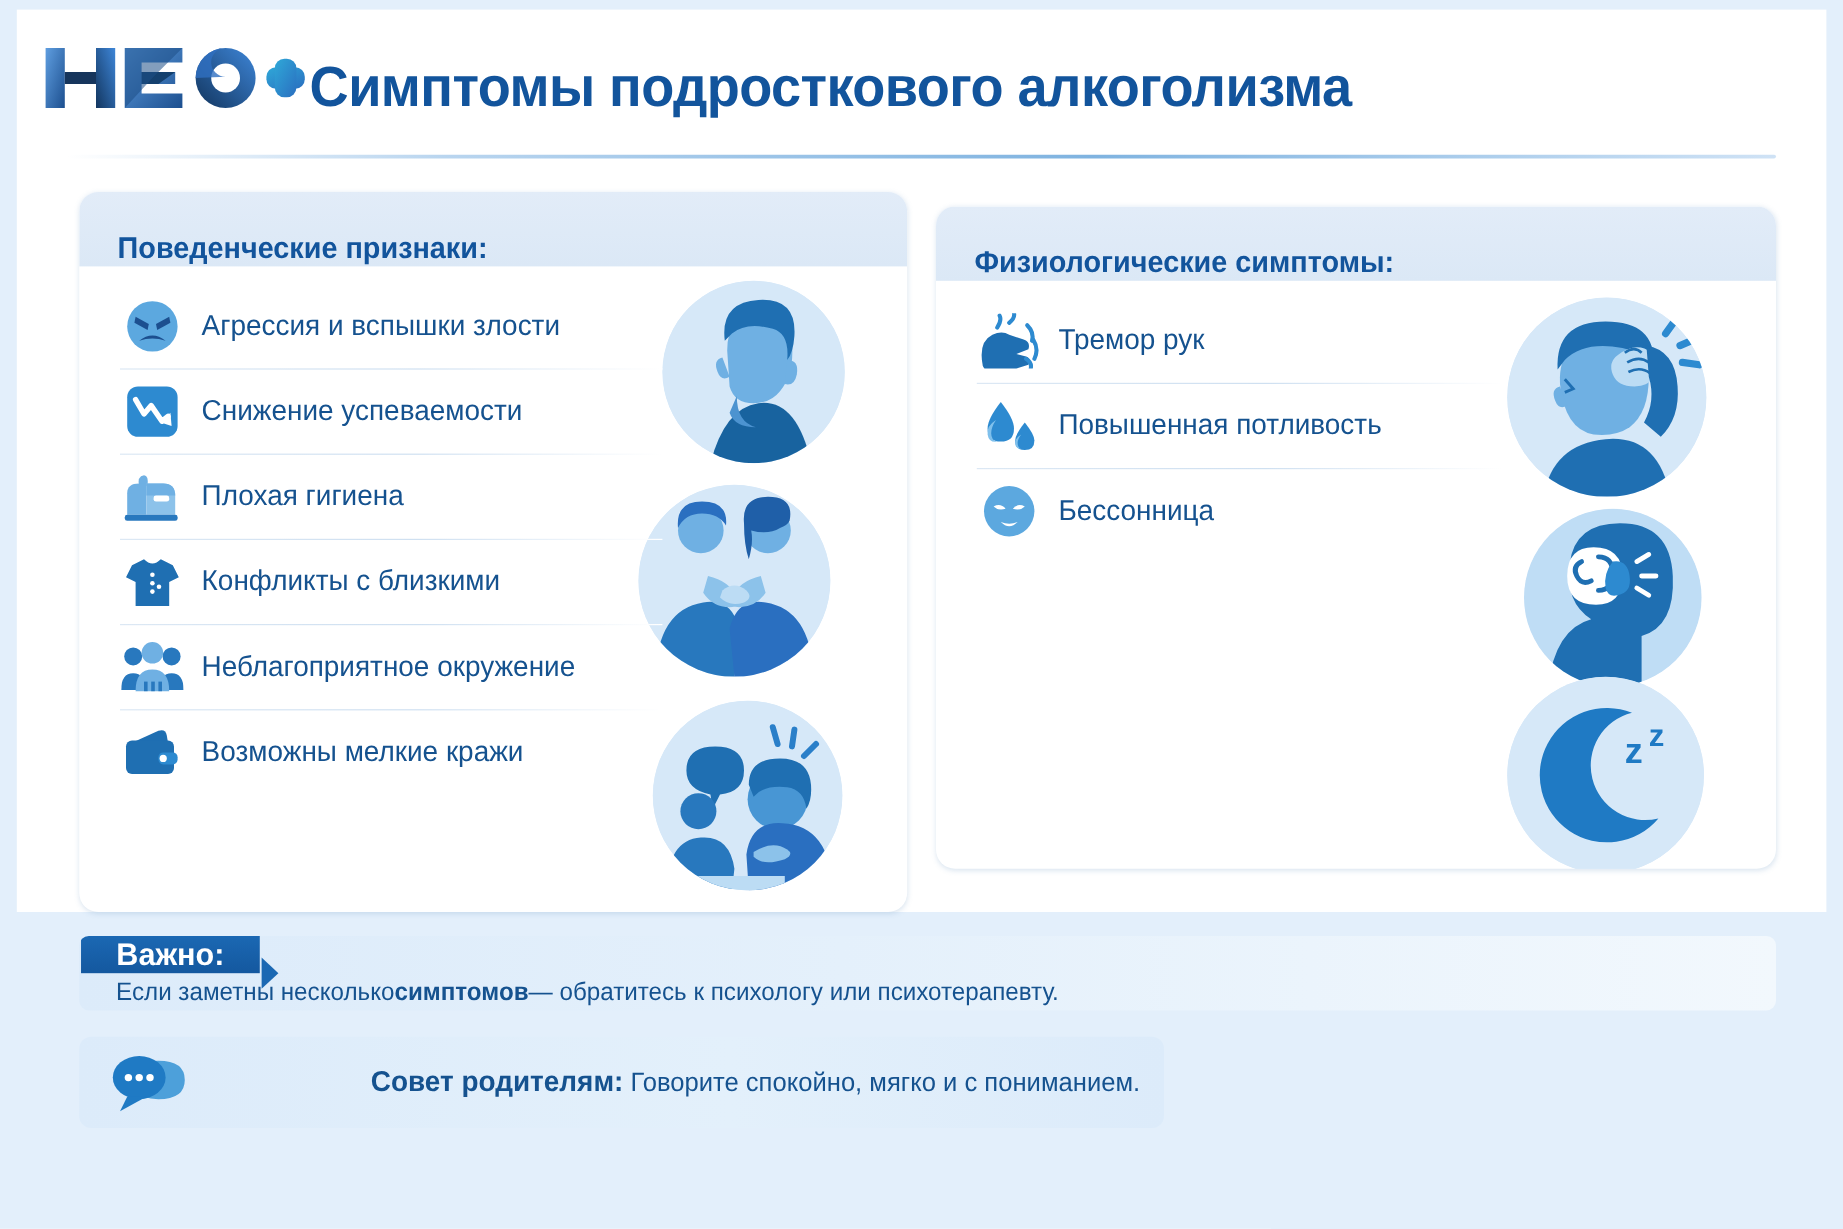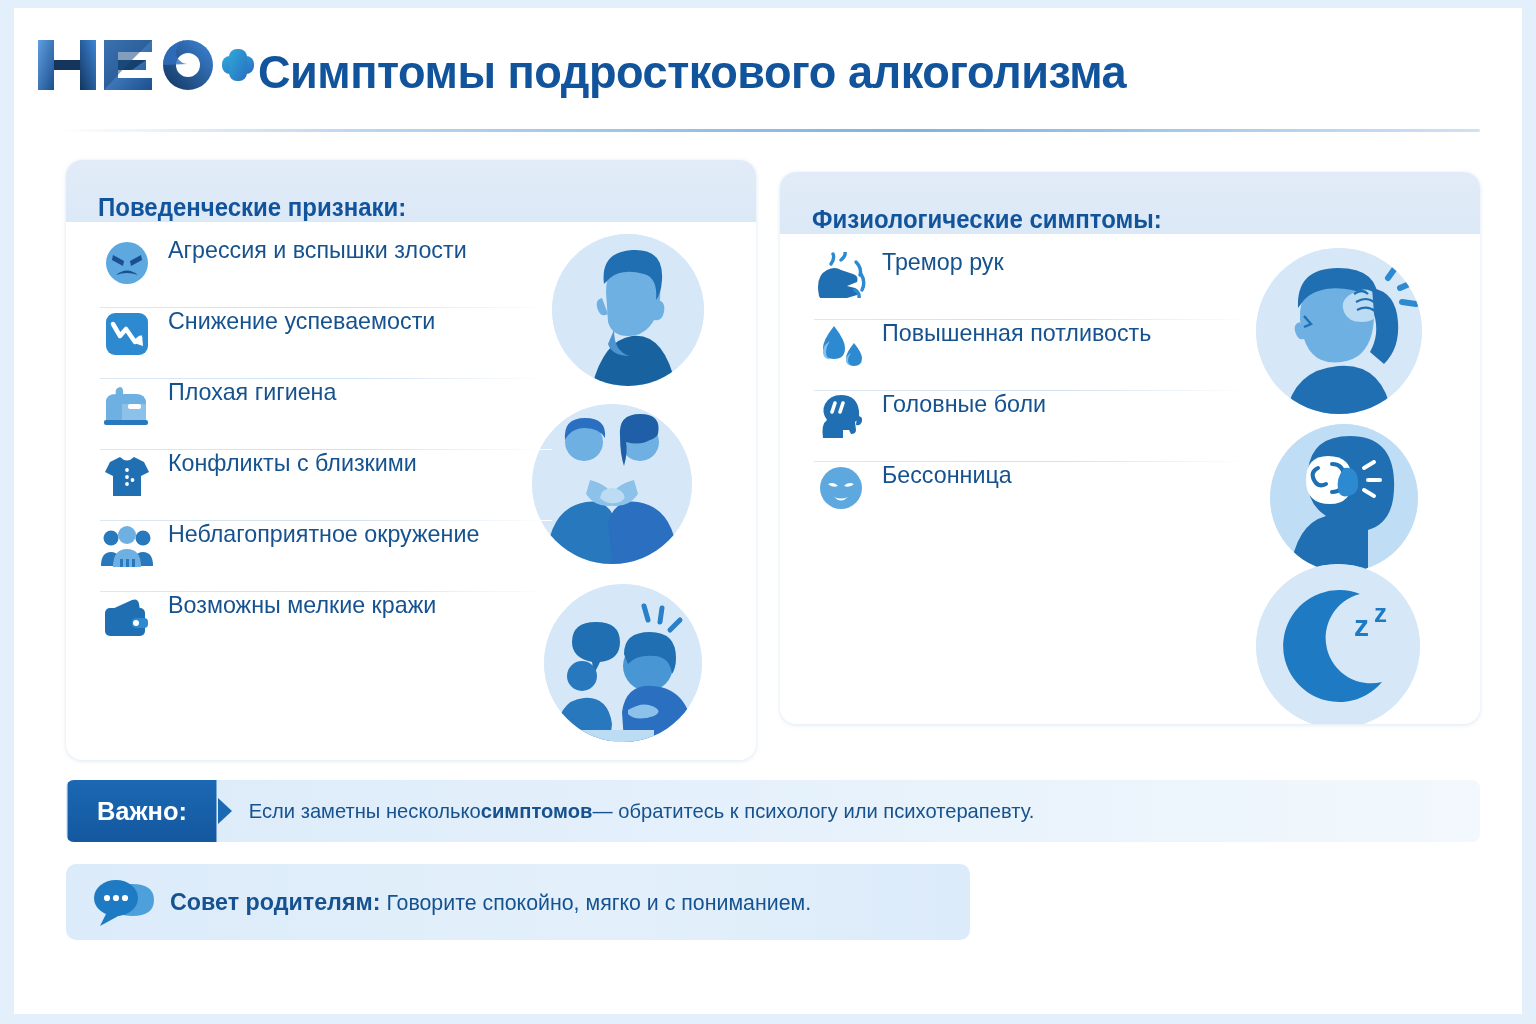--- a/index.html
+++ b/index.html
@@ -11,21 +11,21 @@
     height: 1024px;
     background: #e3effb;
     font-family: "Liberation Sans", "DejaVu Sans", sans-serif;
     overflow: hidden;
   }
   #poster {
     position: absolute;
     left: 14px;
     top: 8px;
     width: 1508px;
-    height: 1006px;
+    height: 752px;
     background: #ffffff;
     box-sizing: border-box;
   }
 
   
   #header {
     position: absolute;
     left: 0; top: 0;
     width: 100%;
     height: 122px;
@@ -94,20 +94,21 @@
   
   .sym-list {
     position: relative;
     z-index: 2;
     margin: 0;
     padding: 0;
     list-style: none;
   }
   .sym-item {
     display: flex;
+    align-items: center;
     height: 71px;
     margin-left: 34px;
     position: relative;
   }
   .sym-item + .sym-item::before {
     content: "";
     position: absolute;
     left: 0; top: 0;
     width: 452px;
     height: 1px;
@@ -148,20 +149,21 @@
     position: absolute;
     left: 52px;
     top: 772px;
     width: 1414px;
     height: 62px;
     background: linear-gradient(to right, #dcebfa 0%, #e4f0fb 45%, #f2f8fd 100%);
     border-radius: 8px;
     overflow: hidden;
     display: flex;
     align-items: stretch;
+    flex-direction: column;
   }
   #important-badge {
     width: 152px;
     background: linear-gradient(to bottom, #1b68b3 0%, #14589f 100%);
     display: flex;
     align-items: center;
     justify-content: center;
     color: #ffffff;
     font-size: 26px;
     font-weight: bold;
@@ -197,20 +199,21 @@
     left: 52px;
     top: 856px;
     width: 904px;
     height: 76px;
     background: linear-gradient(to right, #dcebfa 0%, #e3f0fb 60%, #dcebfa 100%);
     border-radius: 10px;
     display: flex;
     align-items: center;
     padding-left: 26px;
     box-sizing: border-box;
+    justify-content: space-between;
   }
   #advice-icon { width: 64px; height: 52px; flex: 0 0 64px; }
   #advice-text {
     margin-left: 14px;
     font-size: 22px;
     color: #15528f;
     white-space: nowrap;
     transform: scaleX(0.97);
     transform-origin: left center;
   }
@@ -486,33 +489,20 @@
             <svg width="48" height="46" viewBox="0 0 48 46">
               <path d="M17,3 q11,14 11,22 q0,11 -11,11 q-11,0 -11,-11 q0,-8 11,-22 z" fill="#2d8ad0"></path>
               <path d="M13,18 q-4,6 -4,11 q0,6 5,7 q-7,1 -8,-6 q-1,-7 7,-12 z" fill="#7fc0ec"></path>
               <path d="M37,20 q8,10 8,15 q0,8 -8,8 q-8,0 -8,-8 q0,-5 8,-15 z" fill="#2d8ad0"></path>
               <path d="M34,30 q-3,4 -3,7 q0,4 3,5 q-5,0 -5,-5 q0,-4 5,-7 z" fill="#7fc0ec"></path>
             </svg>
           </span>
           <span class="sym-label">Повышенная потливость</span>
         </li>
 
-        <li class="sym-item">
-          <span class="sym-icon">
-            <svg width="48" height="46" viewBox="0 0 48 46">
-              <path d="M6,44 q-2,-14 4,-18 q-6,-8 -2,-16 q5,-9 16,-9 q16,0 18,16 q1,8 -4,11 l1,8 q0,4 -5,4 l-2,-4 l-6,0 l0,8 z" fill="#1f6fb2"></path>
-              <path d="M40,22 q6,0 5,5 q-1,5 -6,4 z" fill="#1f6fb2"></path>
-              <g stroke="#ffffff" stroke-width="3.6" stroke-linecap="round">
-                <line x1="15" y1="18" x2="18" y2="9"></line>
-                <line x1="23" y1="18" x2="26" y2="9"></line>
-              </g>
-            </svg>
-          </span>
-          <span class="sym-label">Головные боли</span>
-        </li>
 
 
 
         <li class="sym-item">
           <span class="sym-icon">
             <svg width="48" height="48" viewBox="0 0 48 48">
               <circle cx="24" cy="24" r="21" fill="#5ca8df"></circle>
               <path d="M11,20 q6,-3 10,2 q-6,2 -10,-2 z" fill="#ffffff"></path>
               <path d="M37,20 q-6,-3 -10,2 q6,2 10,-2 z" fill="#ffffff"></path>
               <path d="M17,33 q7,7 14,0 q-7,3 -14,0 z" fill="#ffffff"></path>

